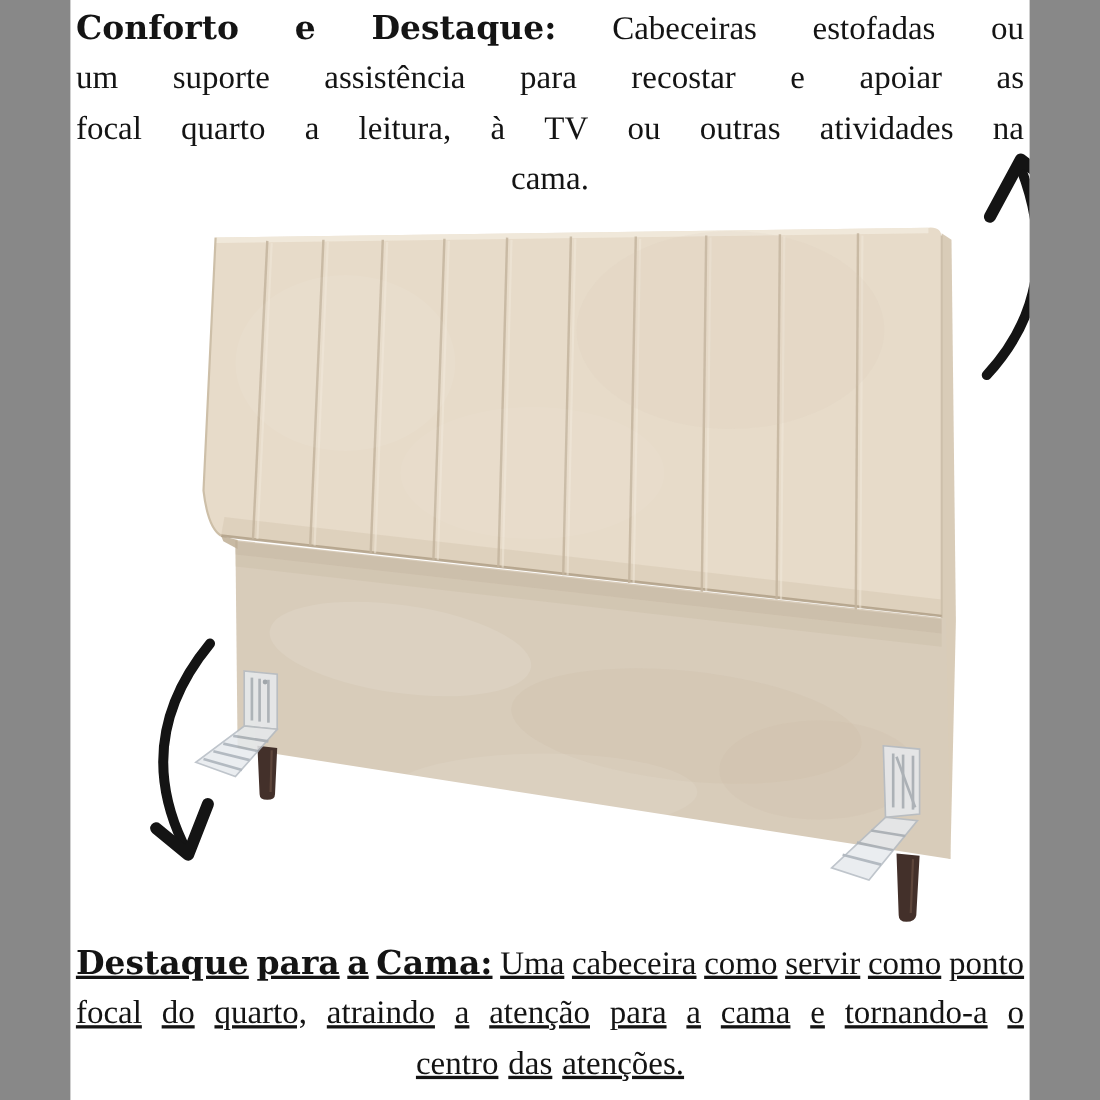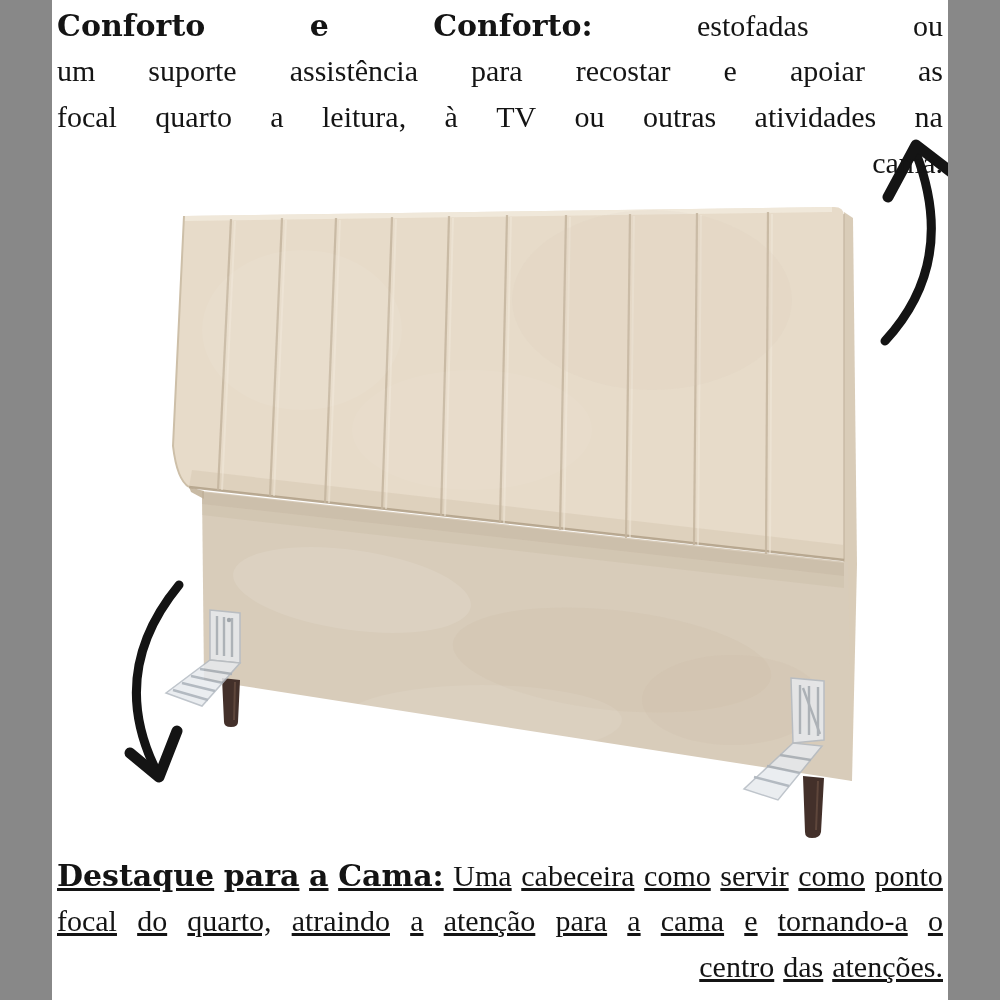--- a/index.html
+++ b/index.html
@@ -7,27 +7,27 @@
     --seam:#c3b49e; --seam-highlight:#f2eadb; --panel-shade:#d2c4ad;
     --leg:#43302a; --leg-highlight:#7a5c4c;
     --bracket-fill:#e7eaee; --bracket-stroke:#b4bbc3; --bracket-slot:#a6aeb7;
     --arrow:#141414; --text:#141414; --background:#ffffff;
   }
   html,body{margin:0;padding:0;}
   body{background:#888;}
   .canvas{
     position:relative;width:872px;height:1000px;margin:0 auto;
     background:var(--background);overflow:hidden;
-    font-family:"Liberation Serif", serif;color:var(--text);padding-left:24px;
+    font-family:"Liberation Serif", serif;color:var(--text);
   }
   .para{position:absolute;left:5px;right:5px;font-size:30px;}
   .para-top{top:8px;}
   .para-bottom{top:858px;text-decoration:underline;}
   .line{display:flex;justify-content:space-between;align-items:baseline;height:46px;}
-  .line.nojust{justify-content:flex-end;gap:0.30em;}
+  .line.nojust{justify-content:center;gap:0.30em;}
   .w{white-space:pre;}
   .w.b{font-family:"DejaVu Serif", serif;font-weight:700;}
   .figure{position:absolute;left:0;top:0;width:1000px;height:1000px;}
   
   .cls-fabric{fill:var(--fabric);}
   .cls-skirt{fill:var(--skirt);}
   .cls-face{fill:var(--side-face);}
   .cls-leg{fill:var(--leg);}
   .cls-seam{stroke:var(--seam);fill:none;stroke-width:2.2;opacity:.85;}
   .cls-seam-hl{stroke:var(--seam-highlight);fill:none;stroke-width:2;opacity:.5;}
@@ -139,21 +139,22 @@
     <g>
       <path class="cls-arrow" stroke-width="9" d="M127 585 Q57 670 102 766"></path>
       <path class="cls-arrow" stroke-width="11" d="M78 753 L107 777 L125 731"></path>
     </g>
   </svg>
 
   <div class="para para-top">
       <div class="line">
         <span class="w b">Conforto</span>
         <span class="w b">e</span>
-        <span class="w b">Conforto:</span>
+        <span class="w b">Destaque:</span>
+        <span class="w">Cabeceiras</span>
         <span class="w">estofadas</span>
         <span class="w">ou</span>
       </div>
       <div class="line">
         <span class="w">um</span>
         <span class="w">suporte</span>
         <span class="w">assistência</span>
         <span class="w">para</span>
         <span class="w">recostar</span>
         <span class="w">e</span>

